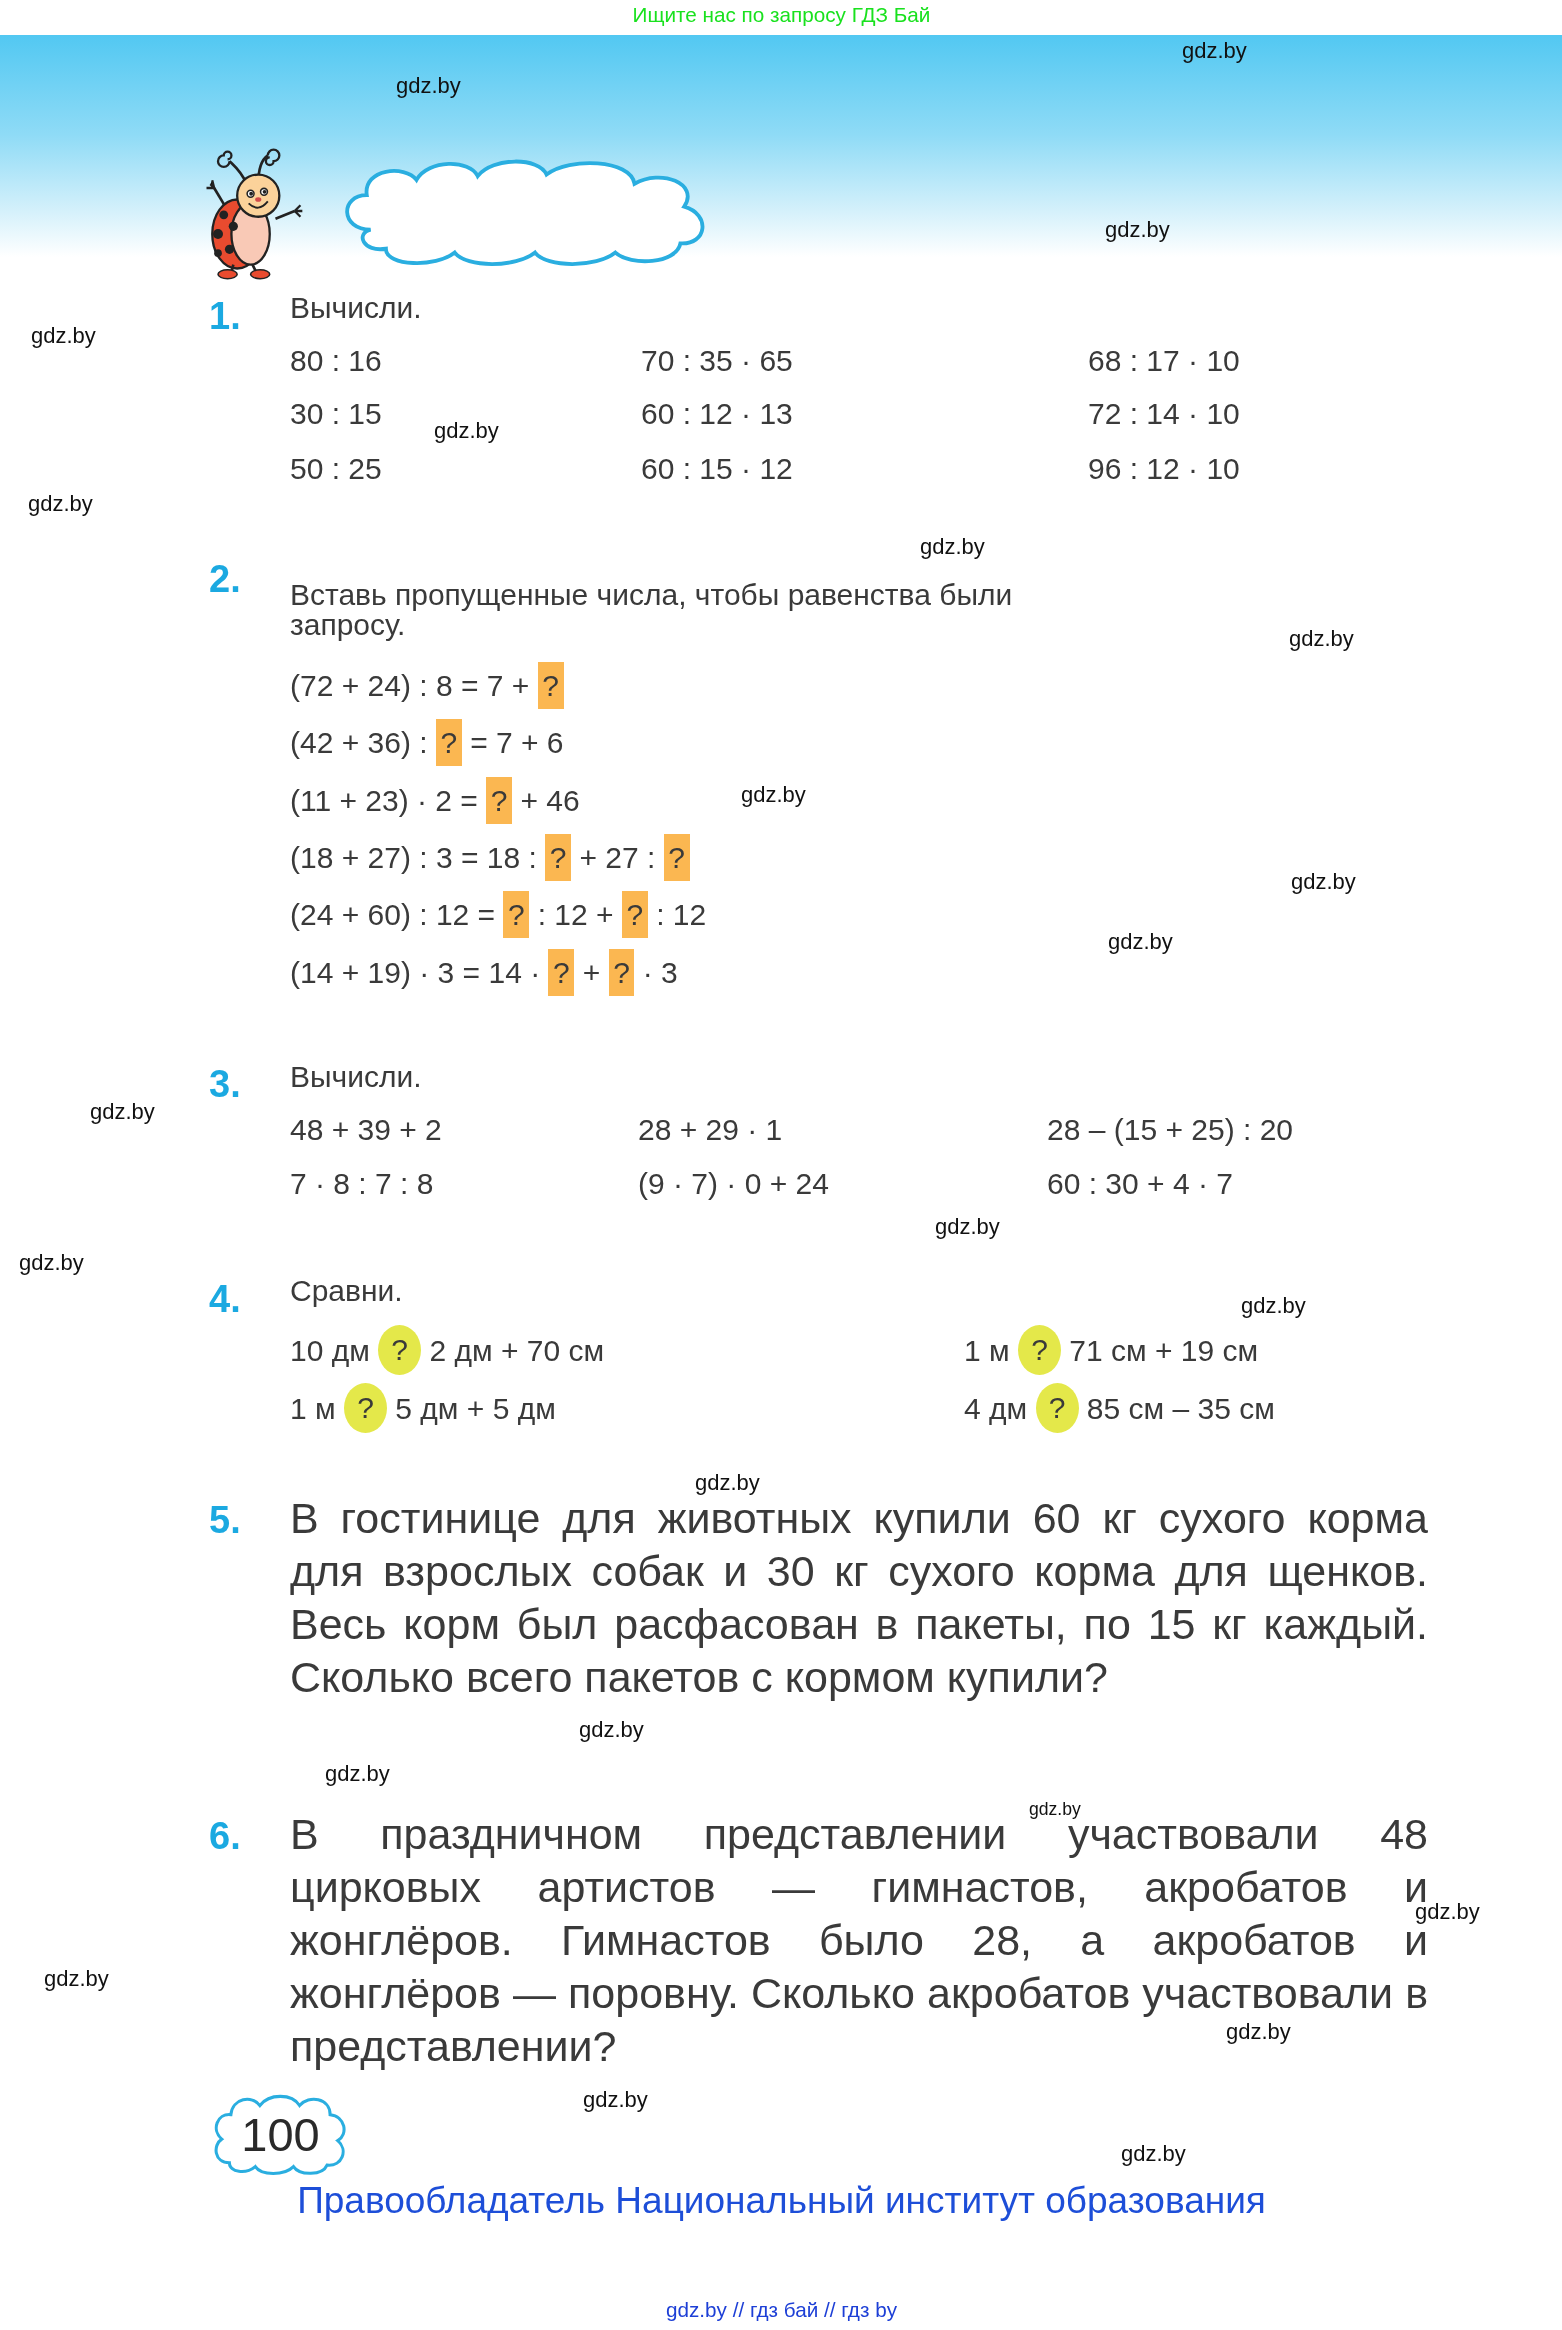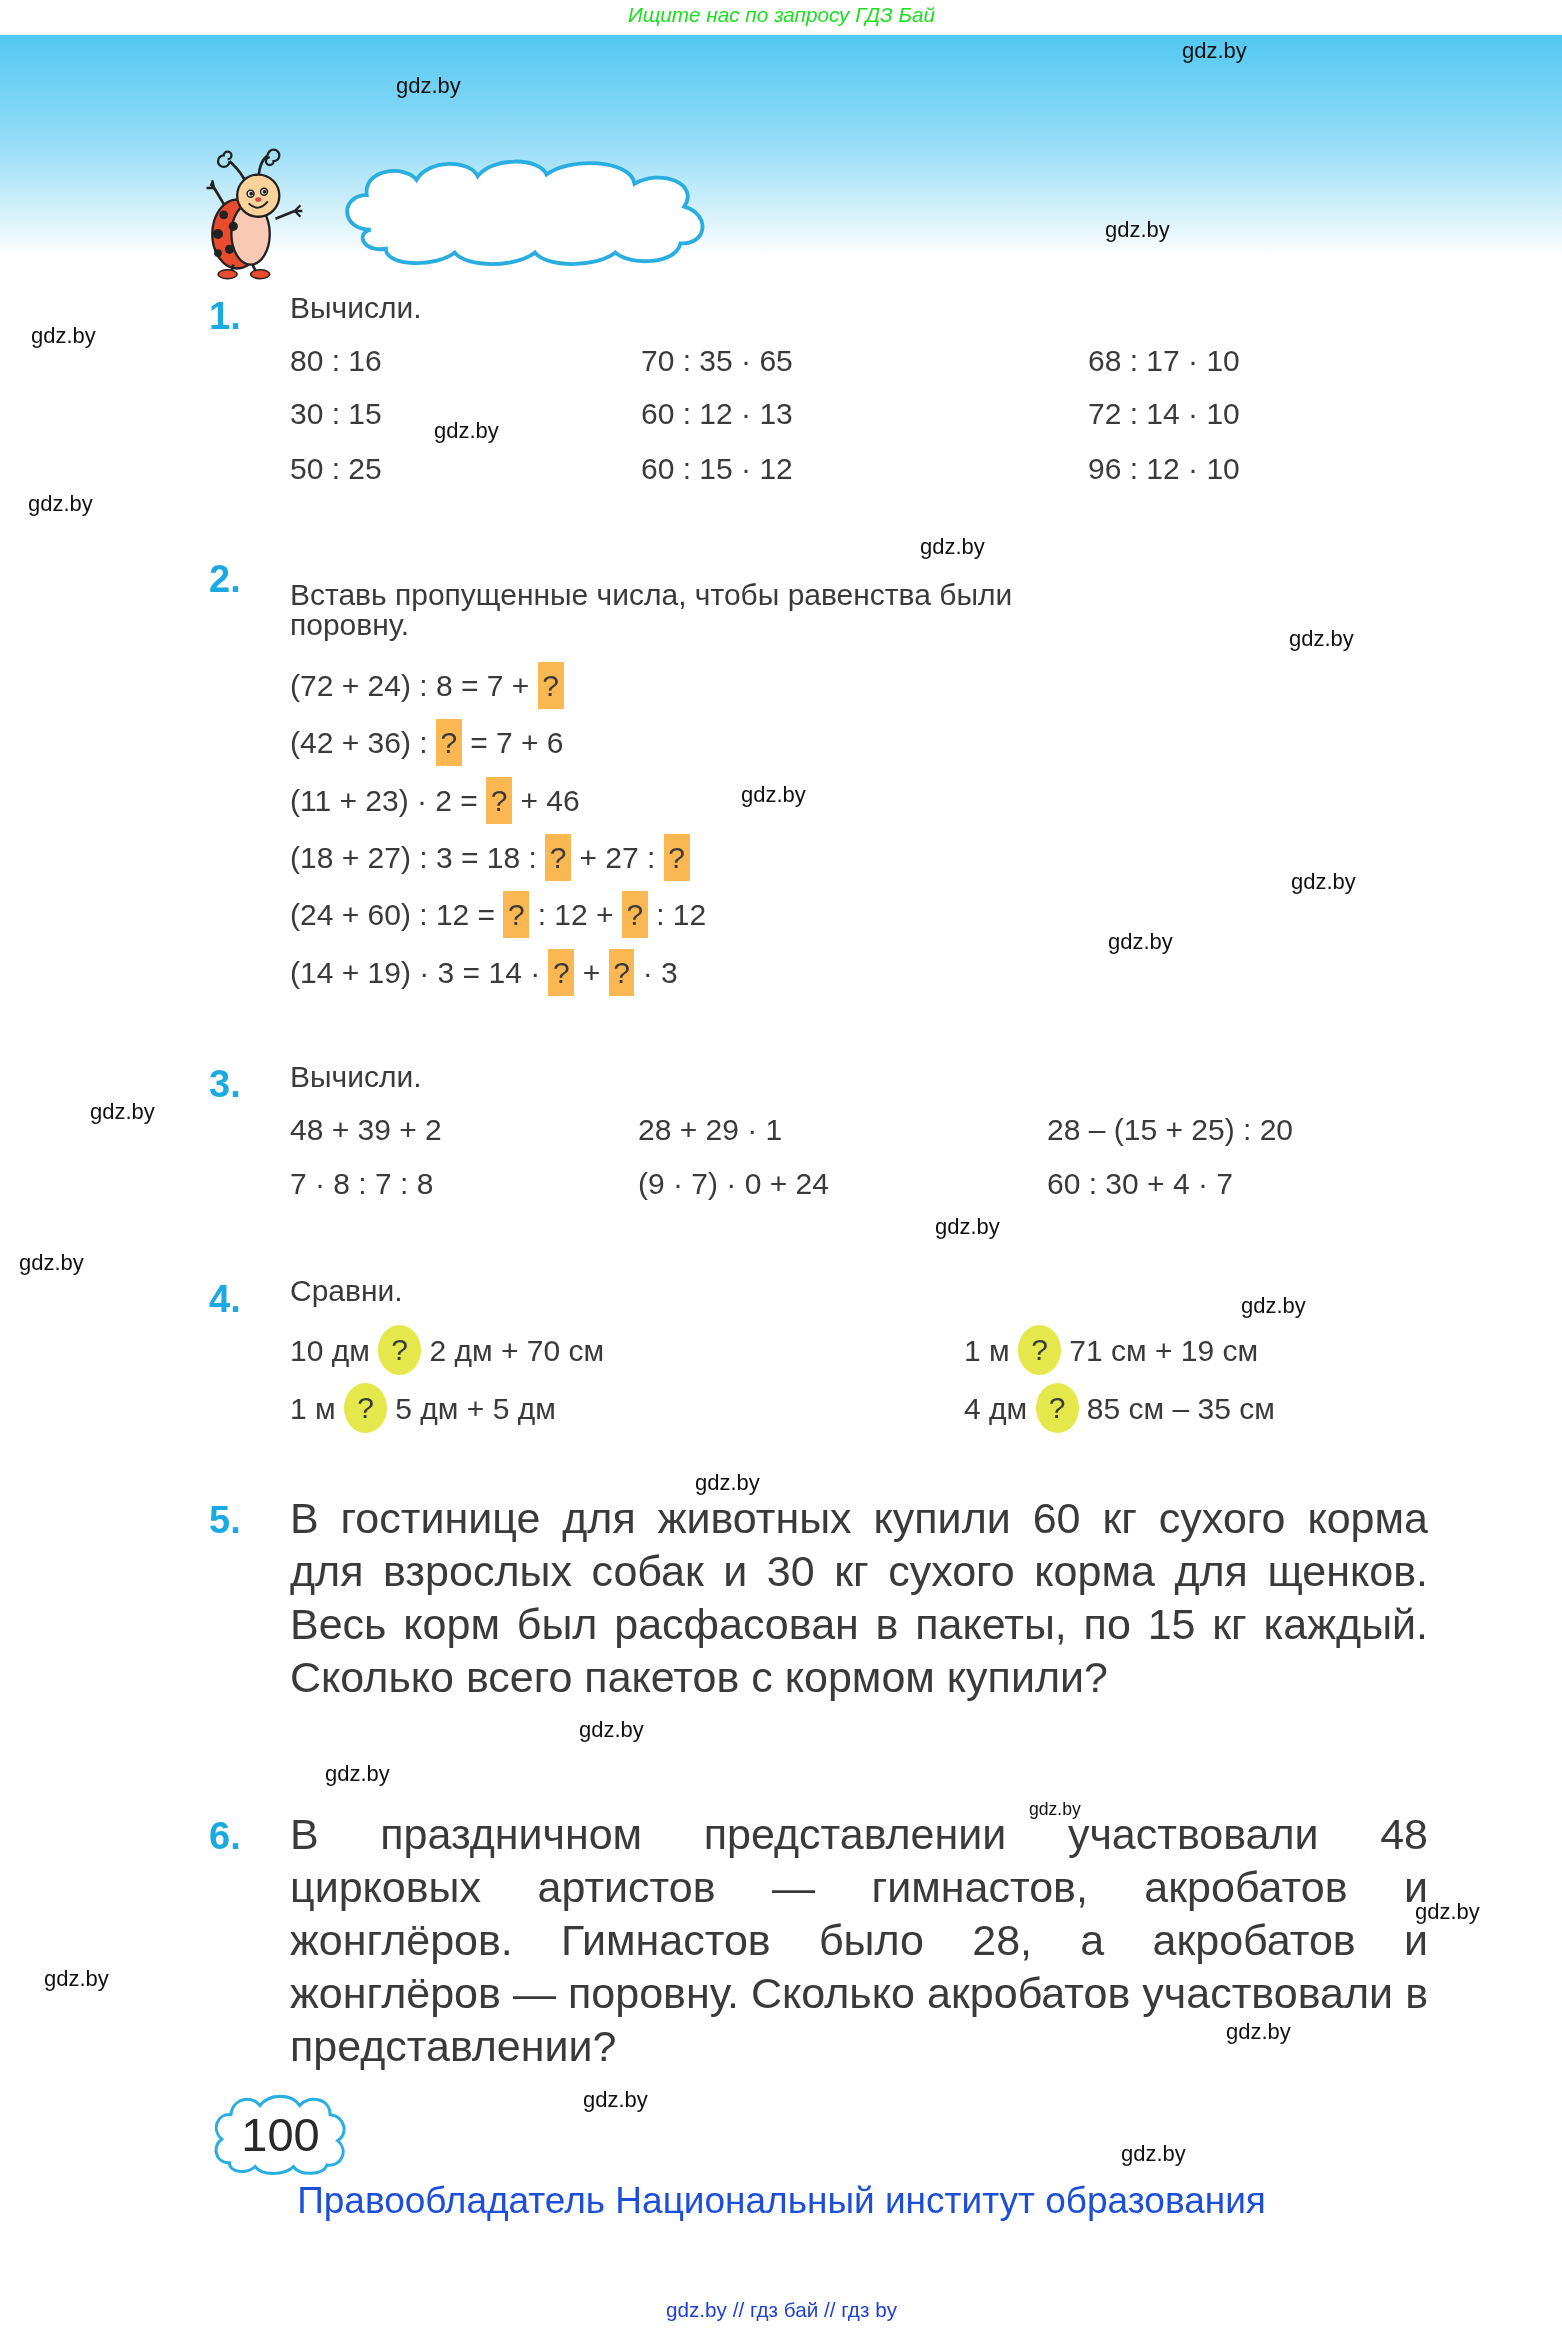--- a/index.html
+++ b/index.html
@@ -5,21 +5,20 @@
   html, body { margin:0; padding:0; }
   body {
     width:1563px; height:2330px; position:relative; overflow:hidden;
     background:#ffffff;
     font-family:"Liberation Sans", sans-serif;
     color:#3a3a3a;
   }
   .topbar {
     position:absolute; left:0; top:0; width:1563px; height:35px; background:#fff;
     text-align:center;
-    font-style:italic;
   }
   .topbar span {
     position:absolute; left:0; right:0; top:3.1px; font-size:20.7px; color:#19e11e;
     font-family:"Liberation Sans", sans-serif;
   }
   .sky {
     position:absolute; left:0; top:35px; width:1563px; height:222px;
     background:linear-gradient(to bottom, #52c8f2 0%, #8fdbf6 45%, #d6f1fb 80%, #ffffff 100%);
   }
   .wm {
@@ -144,21 +143,21 @@
 <div class="txt" style="left:290px;top:454px">50 : 25</div>
 <div class="txt" style="left:641px;top:346px">70 : 35 · 65</div>
 <div class="txt" style="left:641px;top:399px">60 : 12 · 13</div>
 <div class="txt" style="left:641px;top:454px">60 : 15 · 12</div>
 <div class="txt" style="left:1088px;top:346px">68 : 17 · 10</div>
 <div class="txt" style="left:1088px;top:399px">72 : 14 · 10</div>
 <div class="txt" style="left:1088px;top:454px">96 : 12 · 10</div>
 
 <div class="num" style="left:209px;top:558px">2.</div>
 <div class="txt" style="left:290px;top:580px;width:1138px">Вставь пропущенные числа, чтобы равенства были</div>
-<div class="txt" style="left:290px;top:610px">поровну.</div>
+<div class="txt" style="left:290px;top:610px">запросу.</div>
 
 <div class="txt" style="left:290px;top:668px">
   <span>(72 + 24) : 8 = 7 + </span><span class="q-sq">?</span>
 </div>
 <div class="txt" style="left:290px;top:725px">
   <span>(42 + 36) : </span><span class="q-sq">?</span><span> = 7 + 6</span>
 </div>
 <div class="txt" style="left:290px;top:783px">
   <span>(11 + 23) · 2 = </span><span class="q-sq">?</span><span> + 46</span>
 </div>

